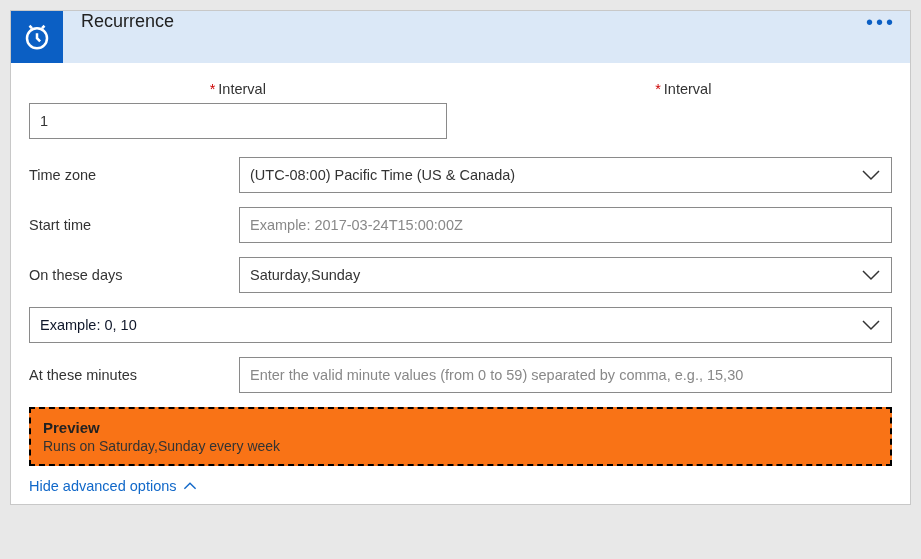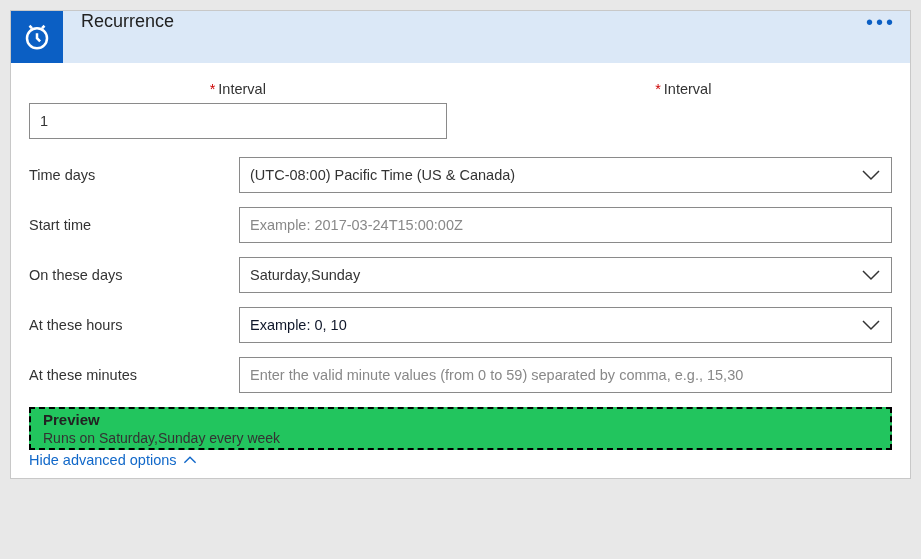--- a/index.html
+++ b/index.html
@@ -100,38 +100,38 @@
     flex-shrink: 0;
     font-size: 14.5px;
     color: #333;
   }
   .grid-field {
     flex: 1;
     border-radius: 13px;
   }
   .preview-box {
     border: 2px dashed #000;
-    background: #22c55e;
-    padding: 2px 12px;
+    background: #f97316;
+    padding: 10px 12px;
     margin-top: 10px;
   }
   .preview-title {
     font-weight: 600;
     font-size: 15px;
     color: #222;
   }
   .preview-text {
     font-size: 14px;
     color: #333;
     margin-top: 2px;
   }
   .advanced-link {
     color: #1168c9;
     font-size: 14.5px;
-    margin-top: 2px;
+    margin-top: 12px;
     cursor: pointer;
     display: inline-flex;
     align-items: center;
     gap: 6px;
   }
   .chev-up {
     transform: rotate(180deg);
   }
 </style>
 </head>
@@ -156,21 +156,21 @@
       <div class="col">
         <div class="label"><span class="req-star">*</span><span>Interval</span></div>
         <input class="txt" type="text" value="1" style="">
       </div>
       <div class="col">
         <div class="label"><span class="req-star">*</span><span>Interval</span></div>
       </div>
     </div>
 
     <div class="grid-row">
-      <div class="grid-label">Time days</div>
+      <div class="grid-label">Time zone</div>
       <div class="grid-field">
         <div class="select-box">
           <span class="select-text">(UTC-08:00) Pacific Time (US &amp; Canada)</span>
           <svg class="chev" width="20" height="14" viewBox="0 0 20 14">
               <path d="M2 3 L10 11 L18 3" fill="none" stroke="#333" stroke-width="1.5"></path>
             </svg>
         </div>
       </div>
     </div>
 
@@ -187,21 +187,20 @@
         <div class="select-box">
           <span class="select-text">Saturday,Sunday</span>
           <svg class="chev" width="20" height="14" viewBox="0 0 20 14">
               <path d="M2 3 L10 11 L18 3" fill="none" stroke="#333" stroke-width="1.5"></path>
             </svg>
         </div>
       </div>
     </div>
 
     <div class="grid-row">
-      <div class="grid-label">At these hours</div>
       <div class="grid-field">
         <div class="select-box">
           <span class="select-text placeholder">Example: 0, 10</span>
           <svg class="chev" width="20" height="14" viewBox="0 0 20 14">
               <path d="M2 3 L10 11 L18 3" fill="none" stroke="#333" stroke-width="1.5"></path>
             </svg>
         </div>
       </div>
     </div>
 

